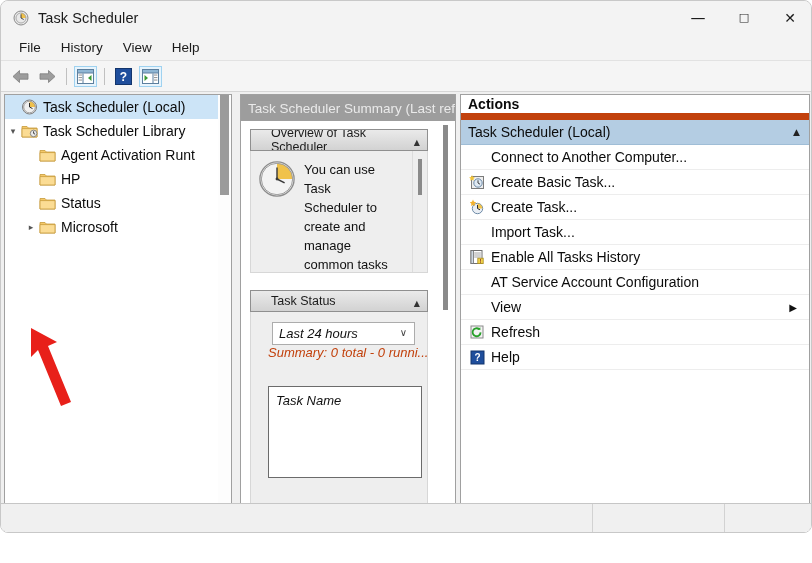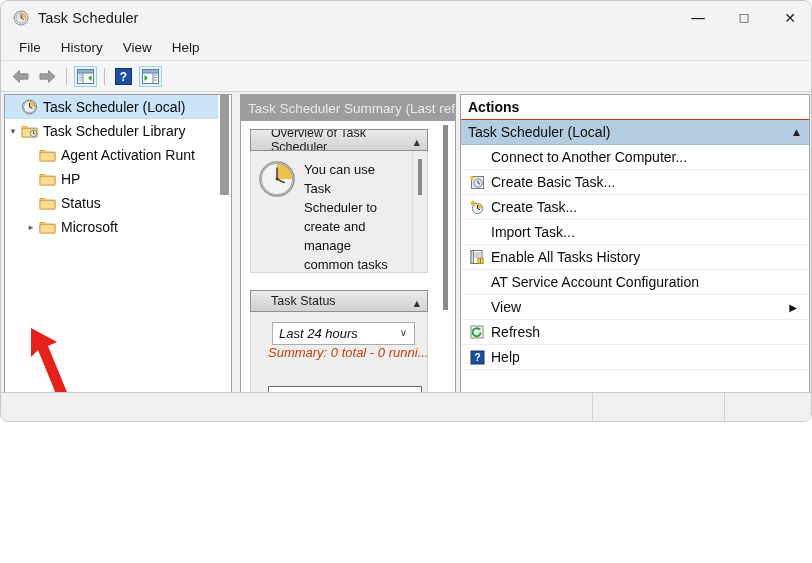--- a/index.html
+++ b/index.html
@@ -6,21 +6,21 @@
   html, body {
     margin: 0; padding: 0;
     width: 812px; height: 563px;
     background: #ffffff;
     font-family: "Liberation Sans", sans-serif;
     overflow: hidden;
   }
 
   #app {
     position: relative;
-    width: 812px; height: 422px;
+    width: 812px; height: 533px;
     background: #f3f3f3;
     border: 1px solid #c8c8c8;
     border-radius: 8px;
     overflow: hidden;
   }
 
   
   .titlebar {
     position: absolute; top: 0; left: 0;
     width: 812px; height: 33px;
@@ -294,21 +294,21 @@
     border: 1px solid #a0a0a0;
     overflow: hidden;
   }
   .actions-title {
     height: 25px;
     display: flex; align-items: center;
     padding-left: 7px;
     font-size: 14px;
     font-weight: bold;
     color: #0b0b0b;
-    border-bottom: 1px solid #c2410c;
+    border-bottom: 7px solid #c2410c;
     background: #ffffff;
   }
   .actions-group {
     height: 25px;
     background: #b4cde3;
     display: flex; align-items: center;
     padding-left: 7px;
     font-size: 14px;
     color: #0b0b0b;
     position: relative;

